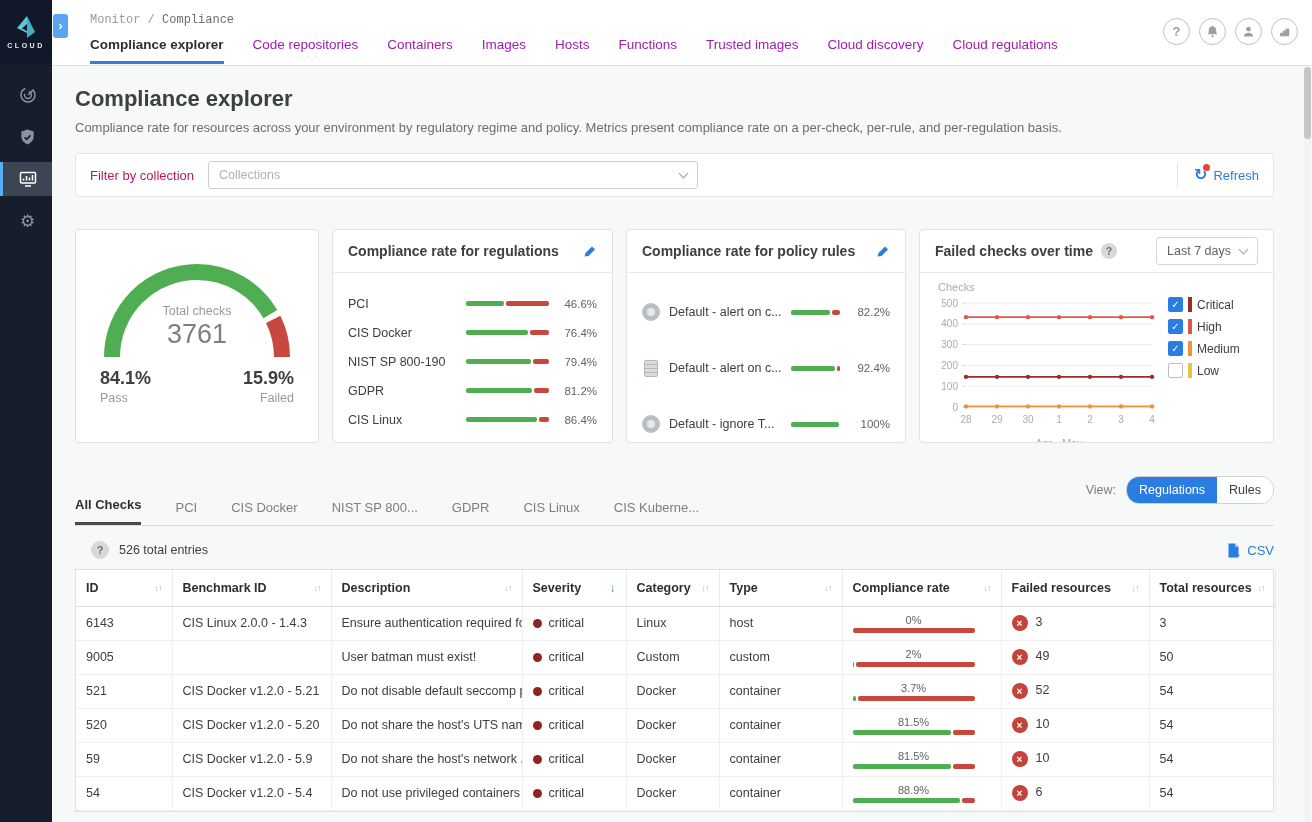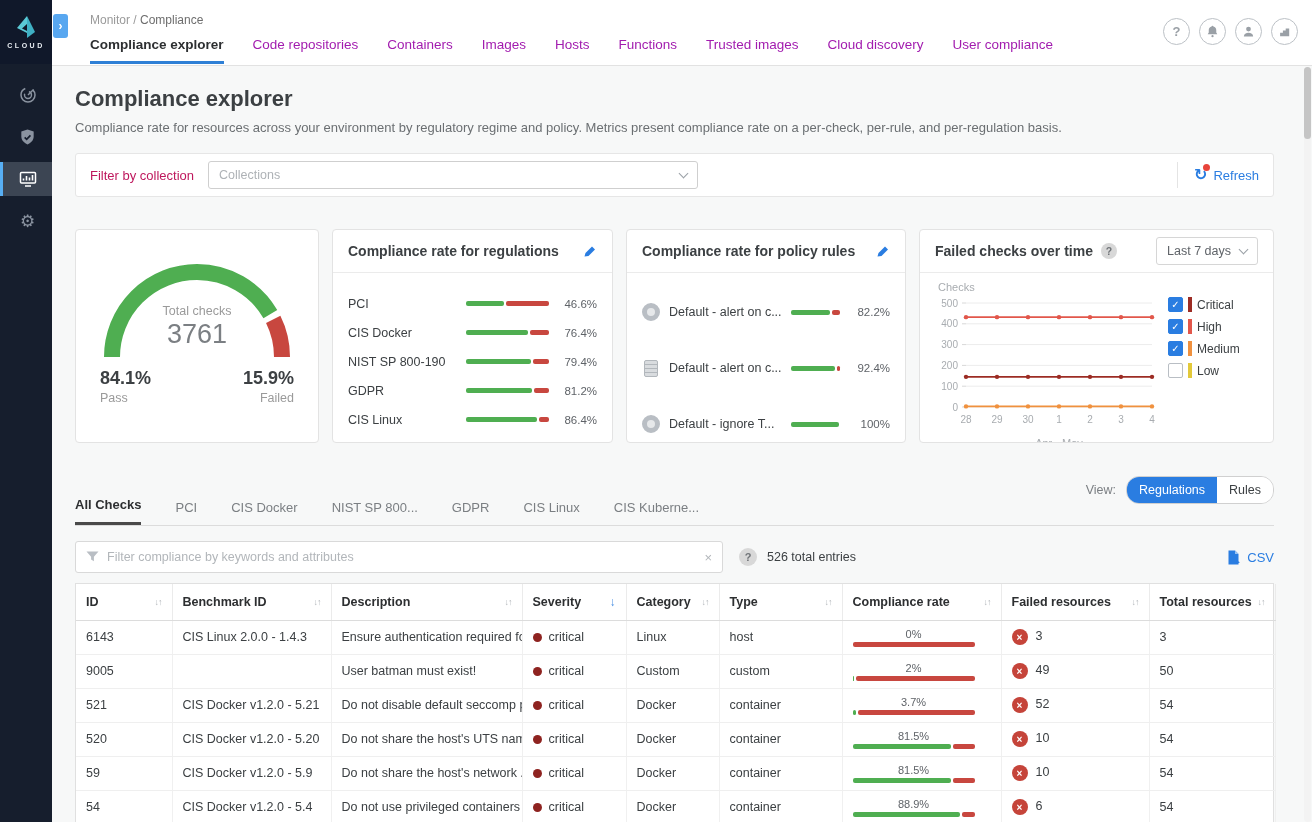--- a/index.html
+++ b/index.html
@@ -13,21 +13,21 @@
   .side-nav { padding-top:14px; display:flex; flex-direction:column; gap:8px; }
   .nav-item { height:34px; display:flex; align-items:center; justify-content:center; color:#8a93a0; cursor:pointer; border-left:3px solid transparent; }
   .nav-item.active { background:#3c4553; border-left:3px solid #57aef3; color:#ffffff; }
   .nav-item svg { display:block; }
   .gear-glyph { font-size:17px; color:#8a93a0; font-family:"DejaVu Sans", sans-serif; }
   .expand-btn { position:absolute; left:53px; top:14px; width:15px; height:24px; background:#58a7f0; border-radius:3px; color:#fff; display:flex; align-items:center; justify-content:center; font-size:12px; font-weight:bold; cursor:pointer; z-index:6; }
 
   
   .main { position:absolute; left:52px; top:0; width:1260px; height:822px; }
   .topbar { background:#ffffff; height:66px; border-bottom:1px solid #e2e2e2; position:relative; padding-left:38px; }
-  .breadcrumb { padding-top:13px; font-size:12px; color:#9a9a9a; }
+  .breadcrumb { padding-top:13px; font-size:12px; color:#9a9a9a;font-family:Liberation Mono, monospace; }
   .breadcrumb .crumb-page { color:#6d6d6d; }
   .tabs { display:flex; gap:29px; margin-top:10px; }
   .tab { font-size:13.5px; color:#a21caf; padding-bottom:9px; cursor:pointer; white-space:nowrap; }
   .tab.active { color:#2d2f31; font-weight:bold; border-bottom:3px solid #2f80d6; }
   .top-icons { position:absolute; right:14px; top:18px; display:flex; gap:9px; }
   .icon-circle { width:27px; height:27px; border:1.5px solid #bcc1c6; border-radius:50%; display:flex; align-items:center; justify-content:center; color:#9aa0a6; background:#fff; cursor:pointer; font-size:13px; font-weight:bold; }
 
   
   .content { padding:20px 38px 0 23px; }
   .page-title { font-size:22px; font-weight:bold; color:#3c4043; }
@@ -187,21 +187,21 @@
       </div>
       <div class="tabs">
         <span class="tab active">Compliance explorer</span>
         <span class="tab">Code repositories</span>
         <span class="tab">Containers</span>
         <span class="tab">Images</span>
         <span class="tab">Hosts</span>
         <span class="tab">Functions</span>
         <span class="tab">Trusted images</span>
         <span class="tab">Cloud discovery</span>
-        <span class="tab">User compliance</span>
+        <span class="tab">Cloud regulations</span>
       </div>
       <div class="top-icons">
         <div class="icon-circle">?</div>
         <div class="icon-circle">
           <svg width="15" height="15" viewBox="0 0 20 20">
               <path d="M10 2.2a1.2 1.2 0 0 1 1.2 1.1C13.5 3.9 15 5.8 15 8v3.4l1.4 2.4H3.6L5 11.4V8c0-2.2 1.5-4.1 3.8-4.7A1.2 1.2 0 0 1 10 2.2z" fill="#9aa0a6"></path>
               <circle cx="10" cy="16.2" r="1.5" fill="#9aa0a6"></circle>
             </svg>
         </div>
         <div class="icon-circle">
@@ -476,27 +476,20 @@
         <div class="view-wrap">
           <span class="view-label">View:</span>
           <div class="seg-group">
             <button class="seg active">Regulations</button>
             <button class="seg">Rules</button>
           </div>
         </div>
       </div>
 
       <div class="table-toolbar">
-        <div class="search-box">
-          <svg width="13" height="12" viewBox="0 0 13 12">
-              <path d="M0.5 0.5h12l-4.6 5.2v4.6L5.1 8.6V5.7z" fill="#b9bec4"></path>
-            </svg>
-          <input type="text" placeholder="Filter compliance by keywords and attributes" style="">
-          <span class="clear-x">×</span>
-        </div>
         <span class="help-badge tt-help">?</span>
         <span class="total-entries">526 total entries</span>
         <button class="csv-btn">
           <svg width="15" height="15" viewBox="0 0 15 15">
             <path d="M2.5 0.5h6.5l3.5 3.5v10.5H2.5z" fill="#2a7de1"></path>
             <path d="M9 0.5v3.5h3.5z" fill="#9cc3f0"></path>
             <path d="M10.5 10.5l3.5 1.7-3.5 1.8z" fill="#2a7de1"></path>
           </svg>
           <span class="csv-label">CSV</span>
         </button>

